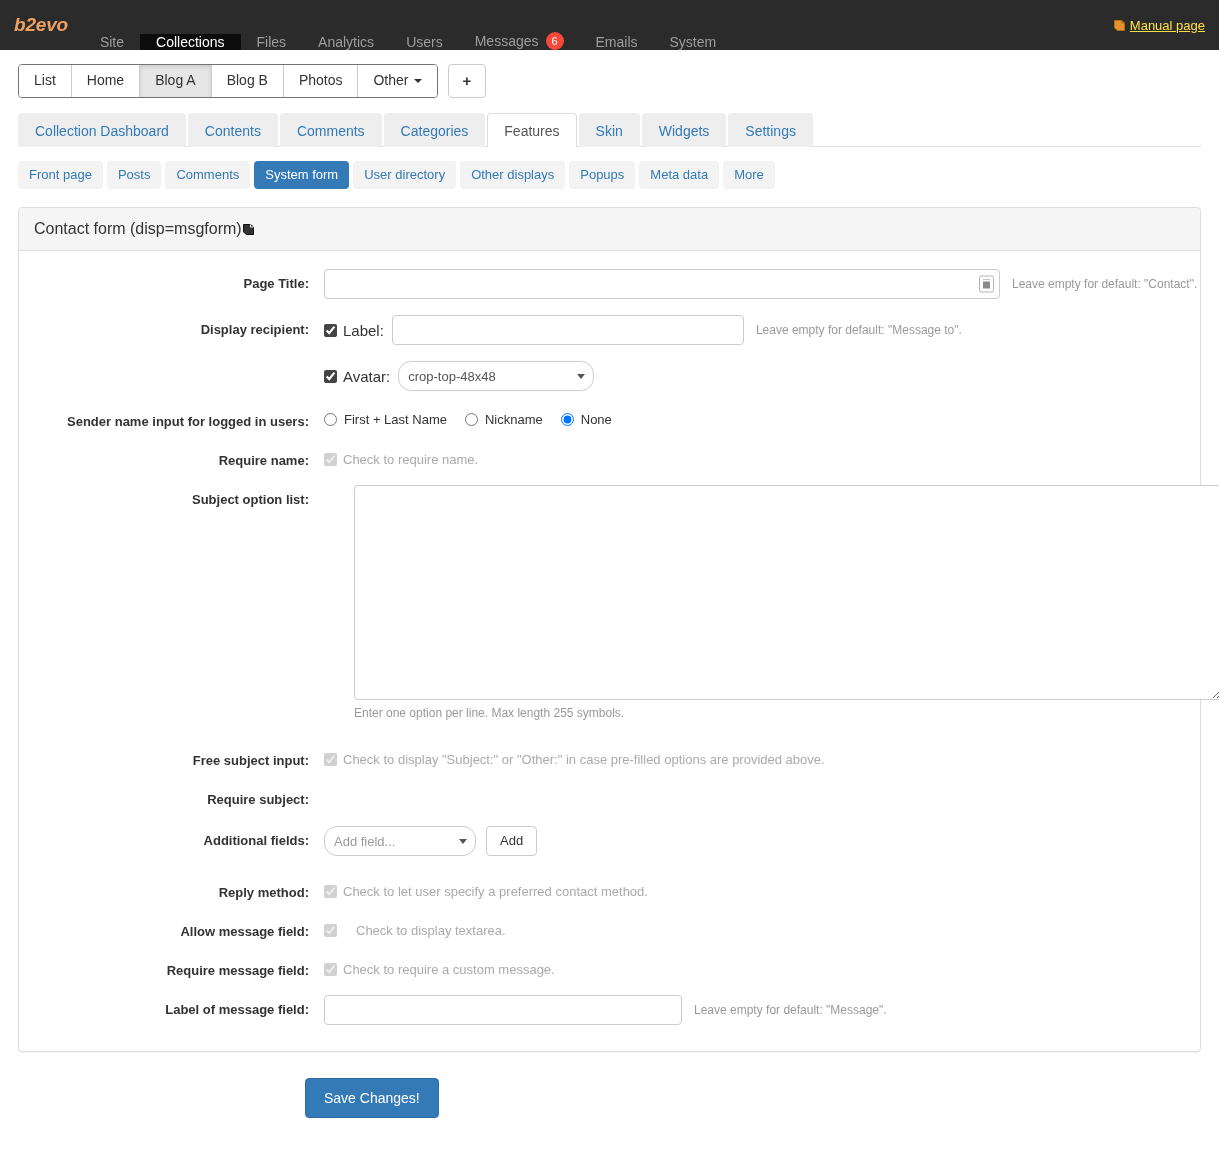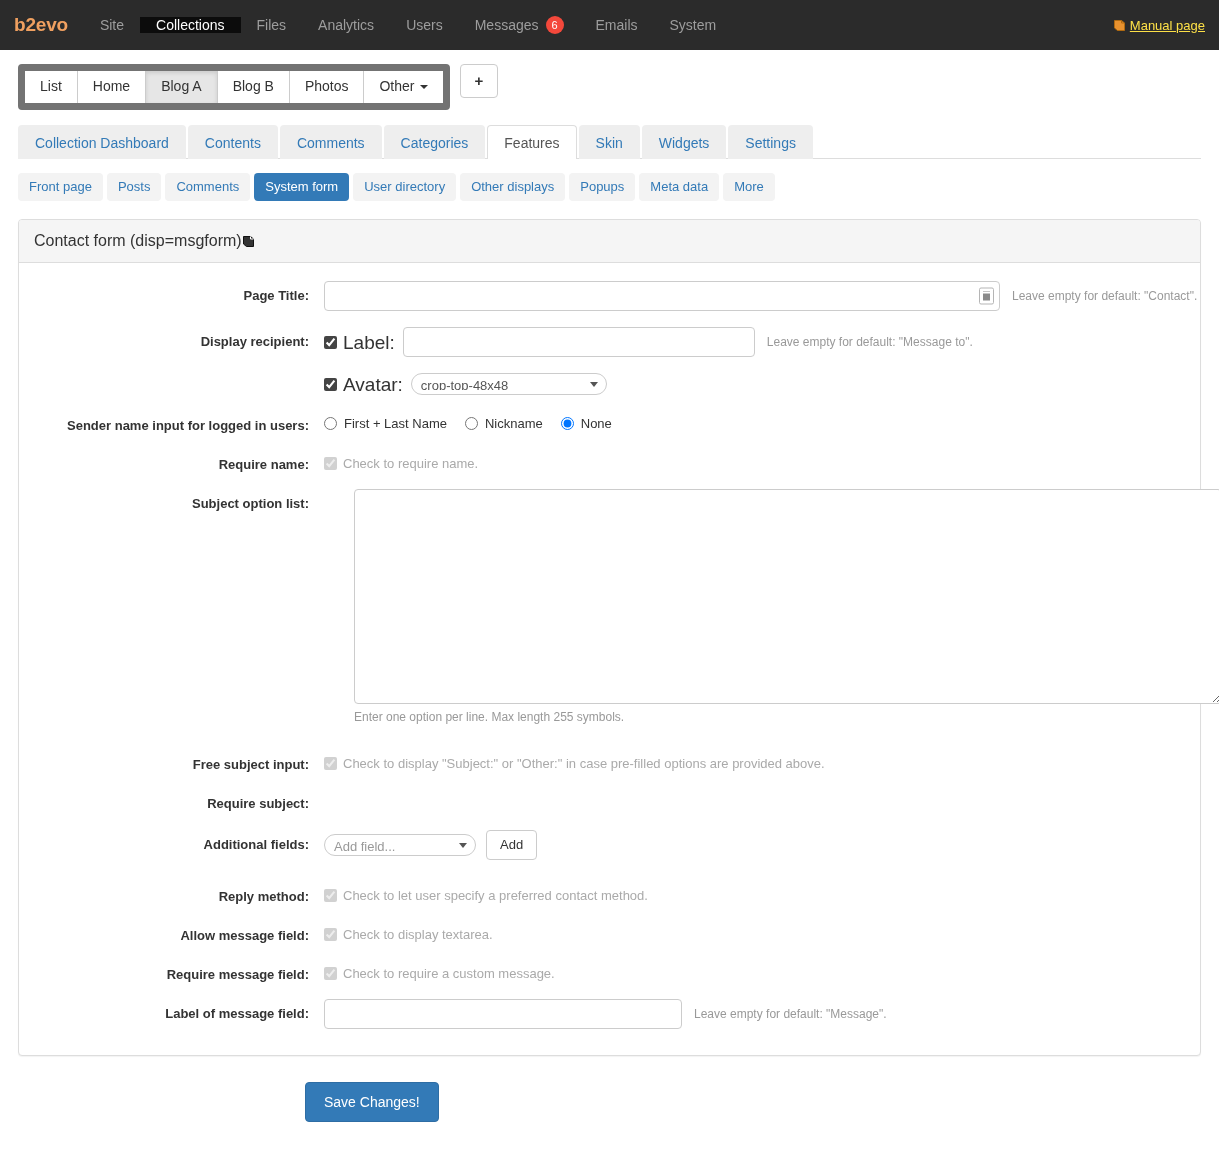--- a/index.html
+++ b/index.html
@@ -21,22 +21,23 @@
     align-items: stretch;
     position: relative;
   }
   .brand {
     display: flex; align-items: center;
     padding: 0 16px 0 14px;
     font-size: 19px;
     font-weight: bold;
     color: #f0a060;
     letter-spacing: -0.2px;
-  }
-  .nav-items { display: flex; align-items: center; }
+    font-style: italic;
+  }
+  .nav-items { display: flex; align-items: flex-end; }
   .nav-item {
     display: flex; align-items: center;
     padding: 0 16px;
     color: #9d9d9d;
     font-size: 14px;
     text-decoration: none;
     white-space: nowrap;
   }
   .nav-item.active {
     background: #0c0c0c;
@@ -76,21 +77,21 @@
   .book-icon svg { display:block; }
 
   
   .coll-tabs {
     padding: 14px 0 0 18px;
     display: flex;
     align-items: flex-start;
   }
   .coll-group {
     display: flex;
-    border: 7px solid #737373;
+    border: 1px solid #737373;
     border-radius: 4px;
     overflow: hidden;
     background: #ffffff;
   }
   .coll-btn {
     padding: 7px 15px 8px 15px;
     font-size: 14px;
     color: #333333;
     background: #ffffff;
     border-right: 1px solid #cccccc;
@@ -274,40 +275,40 @@
     padding-top: 5px;
   }
 
   .cb {
     width: 13px; height: 13px;
     margin: 0 6px 0 0;
     vertical-align: middle;
     accent-color: #444444;
   }
   .inline-lbl {
-    font-size: 19px;
+    font-size: 15px;
     color: #333333;
     margin-right: 8px;
     line-height: 17px;
   }
   .cb-text {
     font-size: 13px;
     color: #aaaaaa;
     line-height: 17px;
   }
   .radio-opt {
     display: flex; align-items: center;
     margin-right: 18px;
     font-size: 13px;
     color: #333333;
   }
   .radio-opt input { margin: 0 7px 0 0; width: 13px; height: 13px; }
 
   .sel {
-    height: 22px;
+    height: 30px;
     padding: 4px 26px 4px 9px;
     font-size: 13px;
     font-family: "Liberation Sans", sans-serif;
     color: #555555;
     background: #ffffff;
     border: 1px solid #cccccc;
     border-radius: 13px;
     outline: none;
     -webkit-appearance: none;
     -moz-appearance: none;
@@ -565,21 +566,21 @@
     <div class="frow" style="margin-top:22px;">
       <div class="flabel">Reply method:</div>
       <div class="fctrl" style="padding-top:5px;">
         <input class="cb" type="checkbox" checked="" disabled="" style="">
         <span class="cb-text">Check to let user specify a preferred contact method.</span>
       </div>
     </div>
 
     <div class="frow">
       <div class="flabel">Allow message field:</div>
-      <div class="fctrl" style="padding-top:5px;">
+      <div class="fctrl" style="padding-top:5px;gap:13px;">
         <input class="cb" type="checkbox" checked="" disabled="" style="">
         <span class="cb-text">Check to display textarea.</span>
       </div>
     </div>
 
     <div class="frow">
       <div class="flabel">Require message field:</div>
       <div class="fctrl" style="padding-top:5px;">
         <input class="cb" type="checkbox" checked="" disabled="" style="">
         <span class="cb-text">Check to require a custom message.</span>

